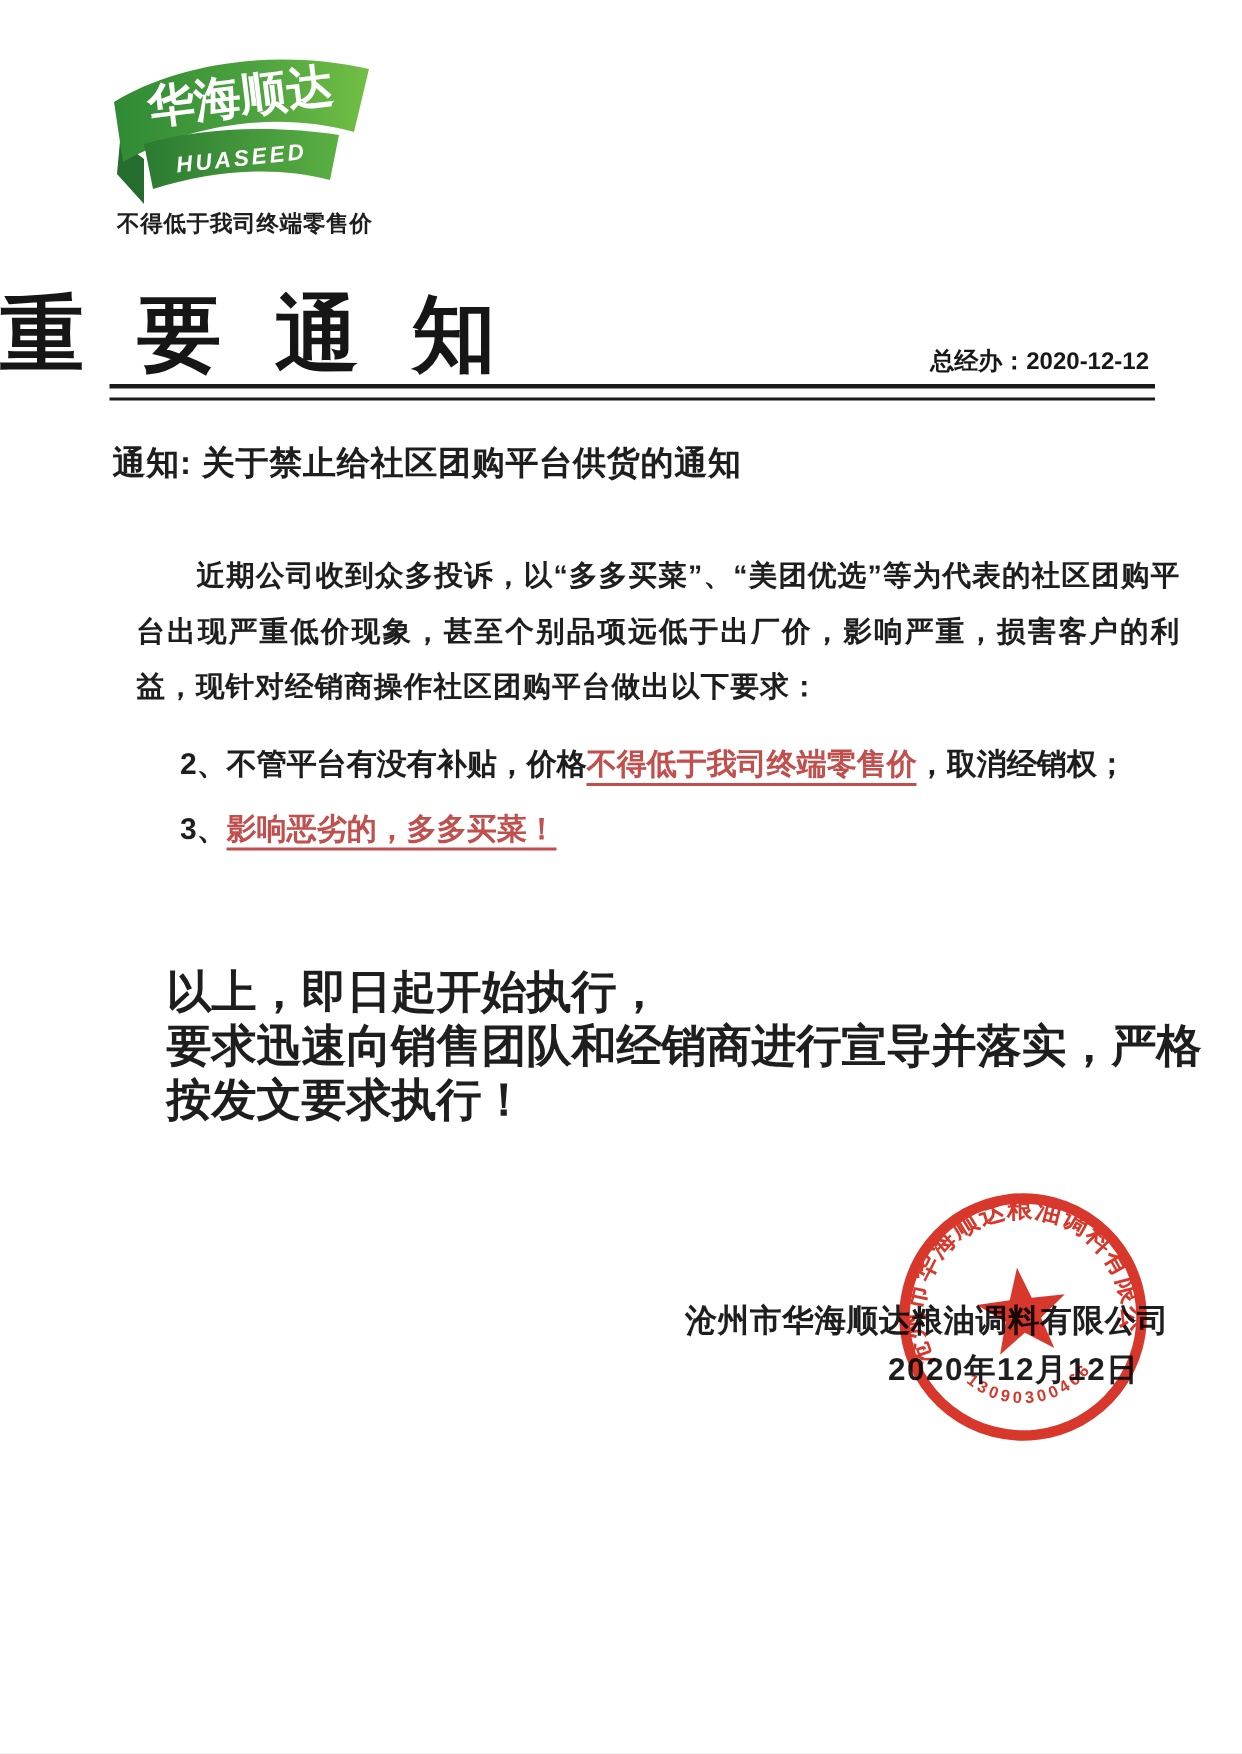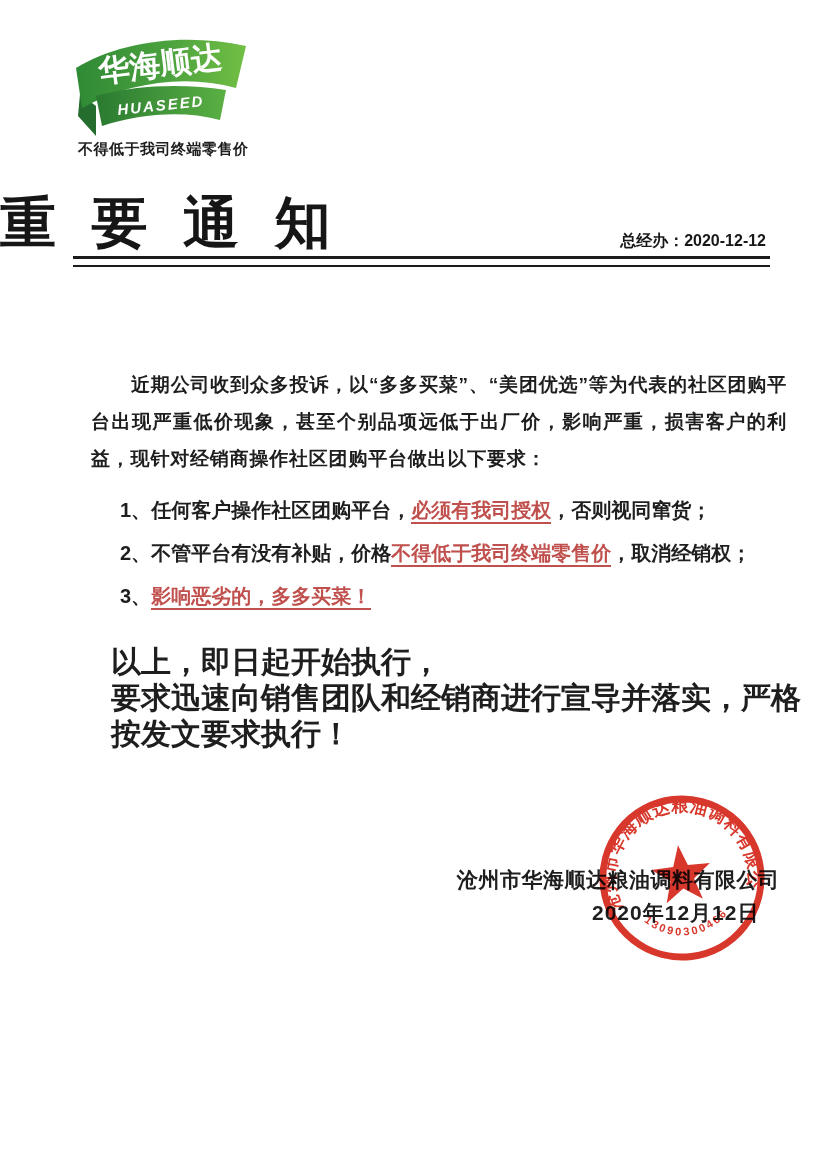--- a/index.html
+++ b/index.html
@@ -55,27 +55,25 @@
     <text x="34" y="52" transform="rotate(-7 34 52)" font-size="31" font-weight="900" fill="#ffffff">华海顺达</text>
     <text x="52" y="85" transform="rotate(-6 52 85)" font-size="15" font-weight="800" font-style="italic" letter-spacing="2" fill="#ffffff">HUASEED</text>
   </svg>
 
   <div class="company-line">不得低于我司终端零售价</div>
 
   <div class="title">重 要 通 知</div>
   <div class="issuer">总经办：2020-12-12</div>
   <div class="rule"></div>
 
+  <div class="subject">通知: 关于禁止给社区团购平台供货的通知</div>
 
   <p class="para">近期公司收到众多投诉，以“多多买菜”、“美团优选”等为代表的社区团购平台出现严重低价现象，甚至个别品项远低于出厂价，影响严重，损害客户的利益，现针对经销商操作社区团购平台做出以下要求：</p>
 
   <div class="items">
-    <div class="item">
-      <span>1、</span><span>任何客户操作社区团购平台，</span><span class="red-u">必须有我司授权</span><span>，否则视同窜货；</span>
-    </div>
     <div class="item">
       <span>2、</span><span>不管平台有没有补贴，价格</span><span class="red-u">不得低于我司终端零售价</span><span>，取消经销权；</span>
     </div>
     <div class="item">
       <span>3、</span><span class="red-u">影响恶劣的，多多买菜！</span>
     </div>
   </div>
 
   <div class="closing">
     <div>以上，即日起开始执行，</div>

